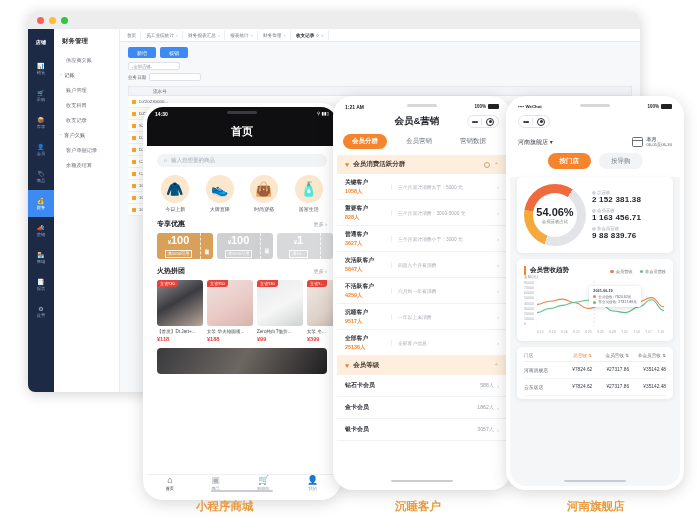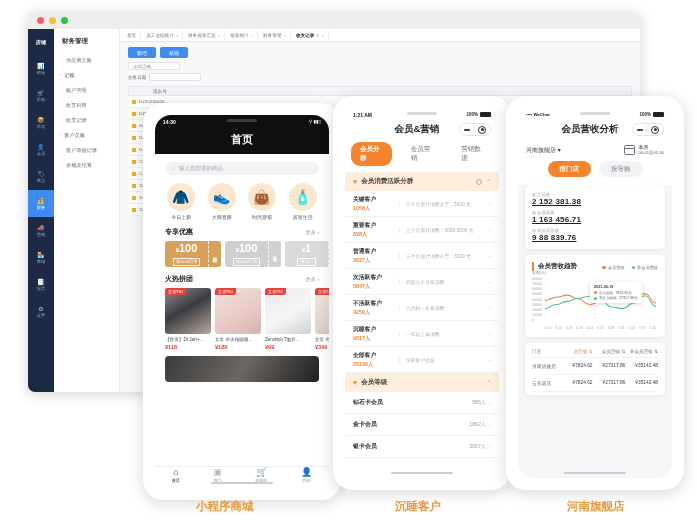--- a/index.html
+++ b/index.html
@@ -88,21 +88,21 @@
   
   .page-heading {
     position: absolute; left: 378px; top: 26px; font-size: 12px; font-weight: bold;
     color: #e89a3c; letter-spacing: 1px;
   }
 
   
   .phone {
     position: absolute; background: #fff; border-radius: 20px;
     box-shadow: 0 3px 16px rgba(0,0,0,.16);
-    padding: 12px; overflow: hidden;
+    padding: 4px; overflow: hidden;
   }
   .phone-inner { width: 100%; height: 100%; border-radius: 16px; overflow: hidden; position: relative; background: #fff; }
   .status-bar {
     height: 13px; display: flex; align-items: center; justify-content: space-between;
     padding: 0 8px; font-size: 5px; font-weight: bold; position: relative;
   }
   .notch {
     position: absolute; left: 50%; top: 4px; transform: translateX(-50%);
     width: 30px; height: 2.5px; border-radius: 2px; background: #d6d8dc;
   }
@@ -235,21 +235,21 @@
     background: conic-gradient(from 200deg, #f6a93b 0deg 80deg, #ef6a3f 80deg 195deg, #e2e4e8 195deg 360deg);
   }
   .donut::after {
     content:""; position:absolute; inset: 9px; background:#fff; border-radius:50%;
   }
   .donut-txt { position: absolute; inset: 0; display: flex; flex-direction: column; align-items: center; justify-content: center; z-index: 2; }
   .donut-pct { font-size: 11px; font-weight: bold; color: #1d2026; }
   .donut-lab { font-size: 4.4px; color: #70757d; margin-top: 1px; }
   .kpis { flex: 1; display: flex; flex-direction: column; gap: 4px; }
   .kpi-lab { font-size: 4.4px; color: #9aa0a8; }
-  .kpi-val { font-size: 8px; font-weight: bold; color: #1d2026; letter-spacing: .2px; text-decoration: underline; }
+  .kpi-val { font-size: 8px; font-weight: bold; color: #1d2026; letter-spacing: .2px; }
 
   .card-title { font-size: 6.5px; font-weight: bold; color: #1d2026; border-left: 2px solid #f5842c; padding-left: 4px; margin-bottom: 4px; }
   .legend { display: flex; justify-content: flex-end; gap: 7px; margin-top: -10px; }
   .lg { display: flex; align-items: center; gap: 2px; font-size: 4.2px; color: #6a7078; }
   .lg i { width: 3.5px; height: 3.5px; border-radius: 50%; display: block; }
   .chart-area { position: relative; height: 58px; margin-top: 2px; }
   .y-lab { position: absolute; left: 0; top: -2px; font-size: 3.8px; color: #9aa0a8; }
   .y-ticks { position: absolute; left: 0; top: 5px; bottom: 8px; width: 12px; display: flex; flex-direction: column; justify-content: space-between; }
   .y-ticks span { font-size: 3.6px; color: #a6abb3; }
   .plot { position: absolute; left: 13px; right: 2px; top: 5px; bottom: 8px; }
@@ -705,21 +705,20 @@
     <div class="phone-inner" style="background:#f5f6f8;">
       <div class="status-bar" style="background:#fff;">
         <span style="font-size:4.4px;">•••• <span>WeChat</span></span>
         <span class="notch"></span>
         <span class="batt">
           <span>100%</span>
           <span class="bar"></span>
         </span>
       </div>
       <div class="p2-head" style="background:#fff;">
-        <div class="p2-title">会员营收分析</div>
         <div class="wxcap">
           <span class="d3">•••</span>
           <span class="sep"></span>
           <span class="tgt">
               <i></i>
             </span>
         </div>
       </div>
       <div class="p3-filter" style="background:#fff;">
         <span class="p3-store"><span>河南旗舰店</span> ▾</span>
@@ -731,20 +730,26 @@
           </span>
         </span>
       </div>
       <div class="p3-segs" id="p3-segs" style="background:#fff;padding-bottom:8px;">
           <div class="p3-seg on"><span>按门店</span></div>
           <div class="p3-seg "><span>按导购</span></div>
         </div>
 
       <div class="card">
         <div class="donut-wrap">
+          <div class="donut">
+            <div class="donut-txt">
+              <span class="donut-pct">54.06%</span>
+              <span class="donut-lab">会员营收占比</span>
+            </div>
+          </div>
           <div class="kpis" id="p3-kpis">
               <div>
      <div class="kpi-lab">◍ <span>总营收</span></div>
      <div class="kpi-val">2 152 381.38</div>
    </div>
               <div>
      <div class="kpi-lab">◍ <span>会员营收</span></div>
      <div class="kpi-val">1 163 456.71</div>
    </div>
               <div>

